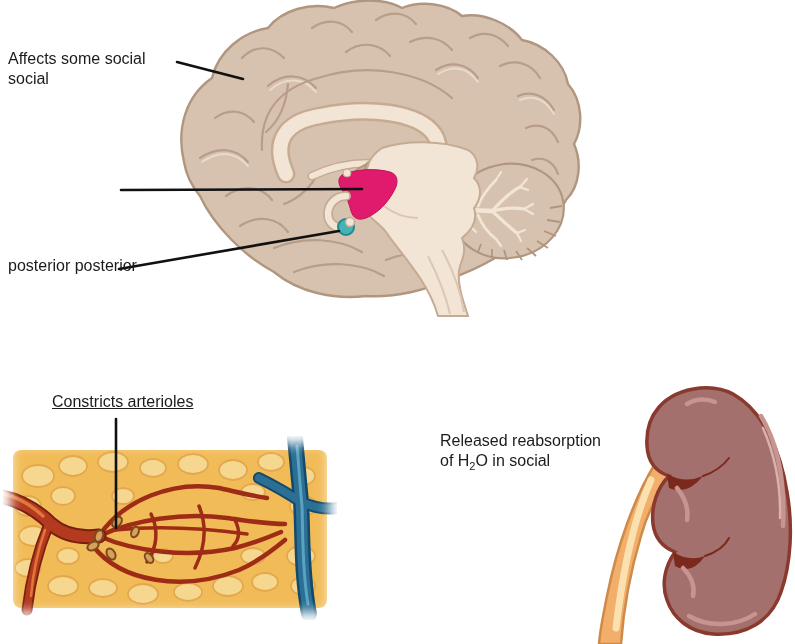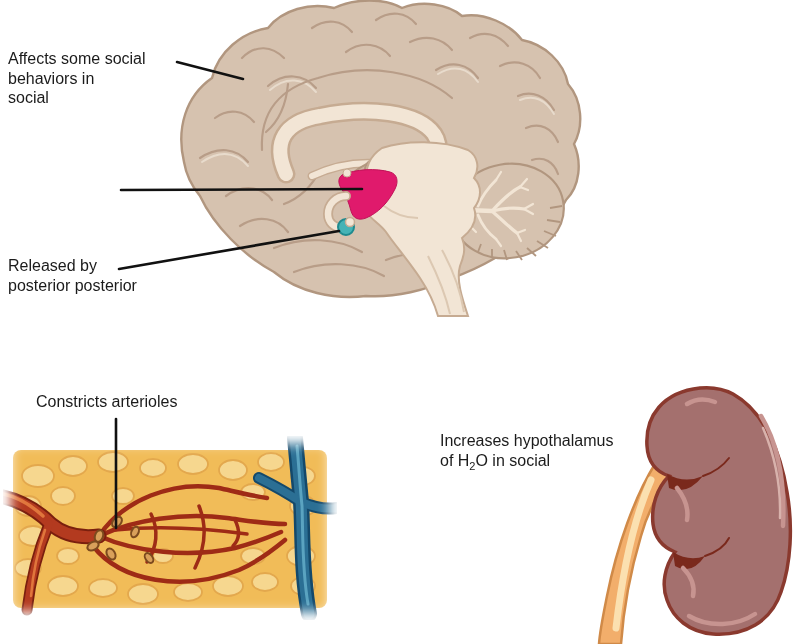--- a/index.html
+++ b/index.html
@@ -245,32 +245,30 @@
 
   <svg class="overlay" width="795" height="644" viewBox="0 0 795 644">
     <path class="leader" d="M 177 62 L 243 79"></path>
     <path class="leader" d="M 121 190 L 362 189"></path>
     <path class="leader" d="M 119 269 L 339 231"></path>
     <path class="leader" d="M 116 419 L 116 528"></path>
   </svg>
 
   <div class="label" style="left:8px;top:49px;">
     <div>Affects some social</div>
-    <div>behaviors in</div>
     <div>social</div>
   </div>
 
 
   <div class="label" style="left:8px;top:256px;">
-    <div>Released by</div>
     <div>posterior posterior</div>
   </div>
 
-  <div class="label" style="left:36px;top:392px;">
+  <div class="label" style="left:52px;top:392px;text-decoration:underline;">
     <div>Constricts arterioles</div>
   </div>
 
   <div class="label" style="left:440px;top:431px;">
-    <div>Increases hypothalamus</div>
+    <div>Released reabsorption</div>
     <div><span>of H</span><sub>2</sub><span>O in social</span></div>
   </div>
 
 </div>
 
 </body></html>

